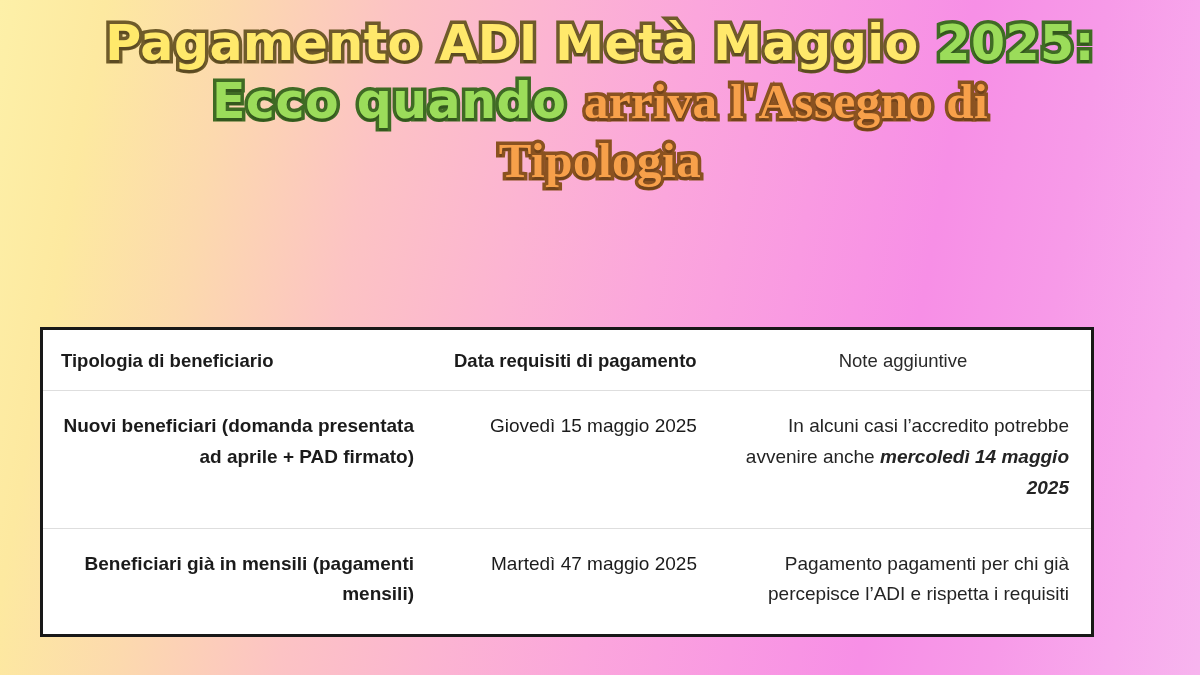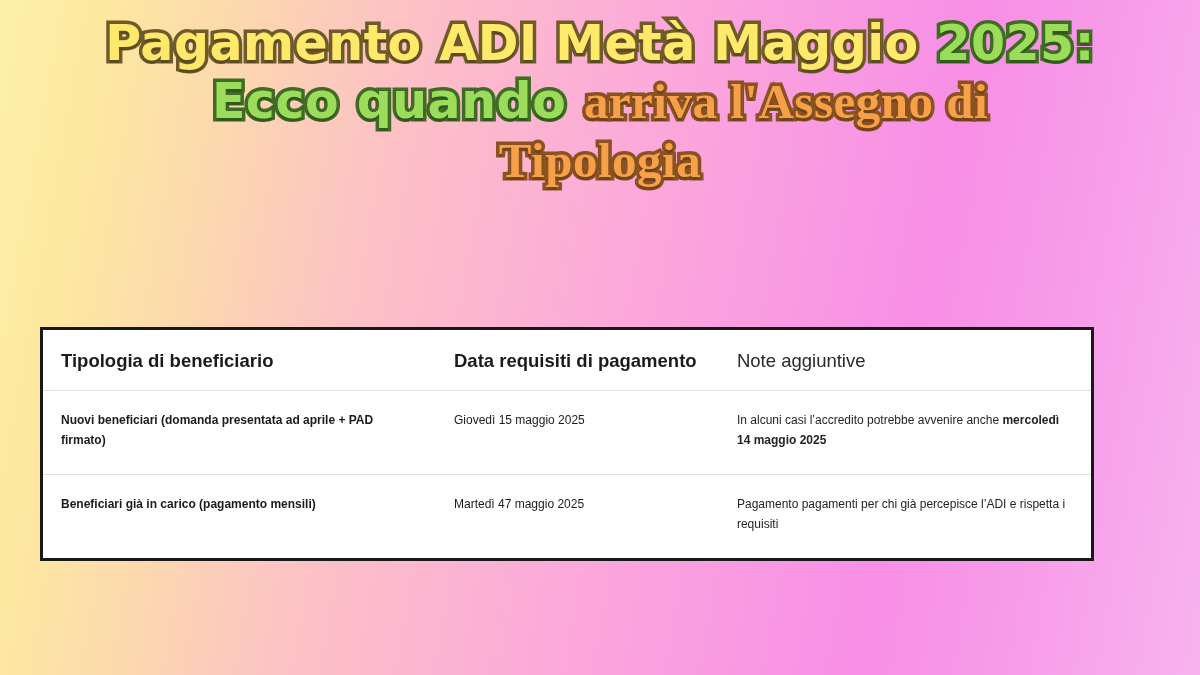--- a/index.html
+++ b/index.html
@@ -87,33 +87,34 @@
   th {
     text-align: left;
     vertical-align: bottom;
     font-size: 18.5px;
     font-weight: bold;
     color: #1b1b1b;
     padding: 18px 22px 16px 18px;
     line-height: 1.42;
     border-bottom: 1px solid #dedede;
   }
-  th.h-note { font-weight: normal; color: #2a2a2a; }
+  th.h-note { font-weight: normal; color: #2a2a2a; text-align: center; }
   td {
     vertical-align: top;
-    font-size: 12px;
+    font-size: 19px;
     color: #1b1b1b;
     padding: 20px 22px 24px 18px;
     line-height: 1.62;
+    text-align: right;
   }
   tr.row + tr.row td { border-top: 1px solid #dedede; }
   td.col-type { font-weight: bold; }
   td.col-date { font-weight: normal; }
   td.col-note { font-weight: normal; color: #242424; }
-  td.col-note b { font-weight: bold; }
+  td.col-note b { font-weight: bold; font-style: italic; }
 </style>
 </head>
 <body>
 
 <div class="poster">
 
   <div class="headline">
     <div class="headline-line">
       <span class="hl-word yellow">Pagamento ADI Metà Maggio</span>
       <span class="hl-word green">2025:</span>
@@ -141,21 +142,21 @@
           <th class="h-note">Note aggiuntive</th>
         </tr>
       </thead>
       <tbody>
         <tr class="row">
           <td class="col-type">Nuovi beneficiari (domanda presentata ad aprile + PAD firmato)</td>
           <td class="col-date">Giovedì 15 maggio 2025</td>
           <td class="col-note"><span>In alcuni casi l’accredito potrebbe avvenire anche </span><b>mercoledì 14 maggio 2025</b><span></span></td>
         </tr>
         <tr class="row">
-          <td class="col-type">Beneficiari già in carico (pagamento mensili)</td>
+          <td class="col-type">Beneficiari già in mensili (pagamenti mensili)</td>
           <td class="col-date">Martedì 47 maggio 2025</td>
           <td class="col-note"><span>Pagamento pagamenti per chi già percepisce l’ADI e rispetta i requisiti</span><b></b><span></span></td>
         </tr>
       </tbody>
     </table>
   </div>
 
 </div>
 
 </body></html>

